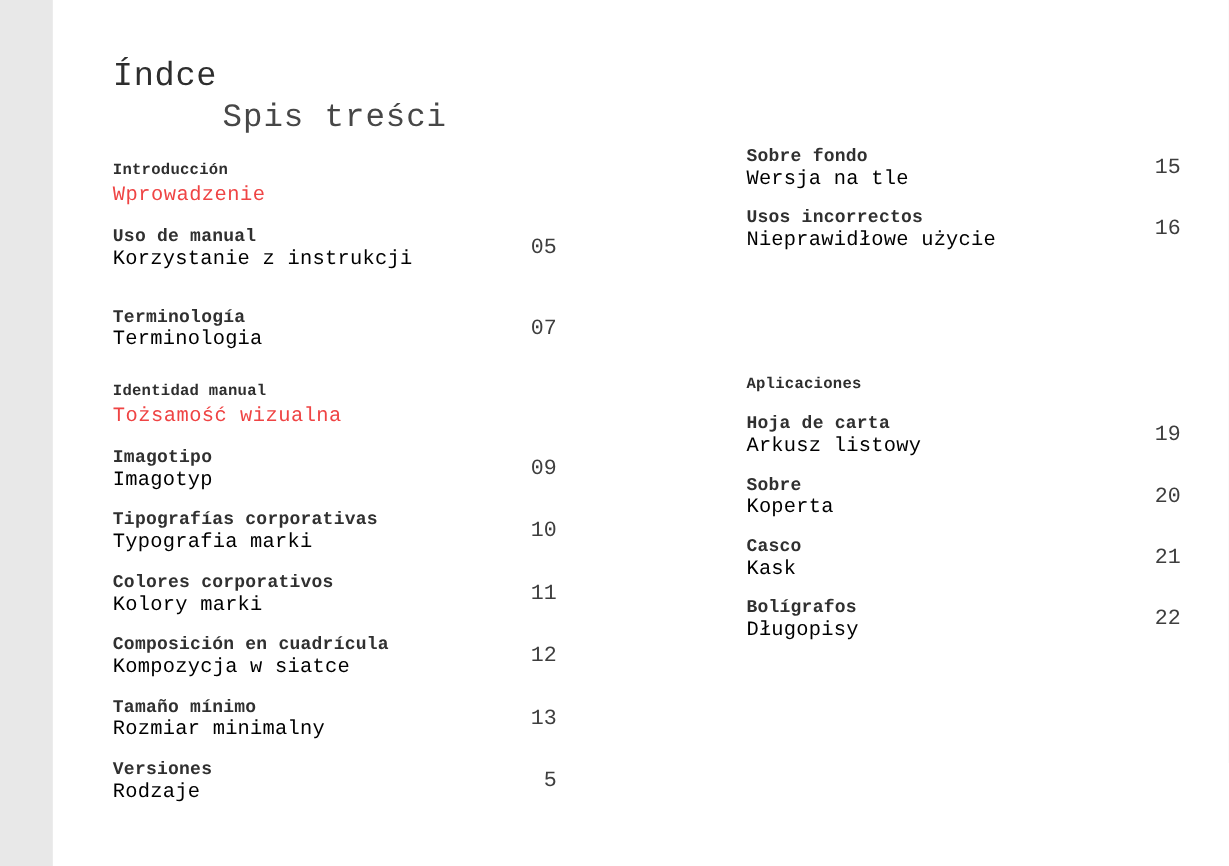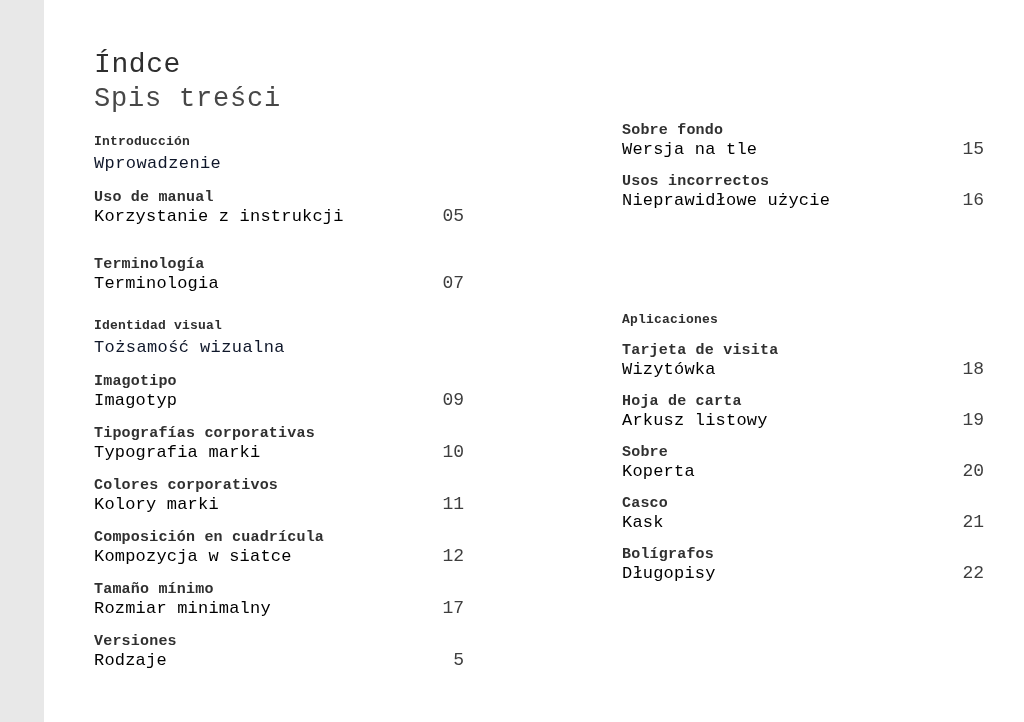--- a/index.html
+++ b/index.html
@@ -24,43 +24,44 @@
     letter-spacing: 0.6px;
     color: #2e2e2e;
     margin: 0;
   }
   .doc-subtitle {
     font-size: 27px;
     line-height: 34px;
     font-weight: 400;
     letter-spacing: 0.8px;
     color: #474747;
+    text-align: center;
   }
 
   .section { margin-top: 21px; }
   .section.first { margin-top: 14px; }
   .section-title {
     font-size: 13px;
     line-height: 23px;
     font-weight: 700;
     letter-spacing: 0.2px;
     color: #2e2e2e;
   }
   .section-subtitle {
     font-size: 17px;
     line-height: 21px;
     font-weight: 400;
     letter-spacing: 0.4px;
-    color: #0f172a;
+    color: #ef4444;
   }
 
   .entry {
     display: flex;
     justify-content: space-between;
-    align-items: flex-end;
+    align-items: center;
     margin-top: 14px;
     cursor: pointer;
   }
   .col-right .entry { margin-top: 13px; }
   .entry.mt-0   { margin-top: 0; }
   .entry.mt-xl  { margin-top: 29px; }   
   .entry.mt-lg  { margin-top: 20px; }   
   .entry.after-heading { margin-top: 10px; }
   .section-gap { margin-top: 98px; }    
 
@@ -113,21 +114,21 @@
 
     <div class="entry mt-xl">
       <div class="entry-text">
         <div class="entry-title">Terminología</div>
         <div class="entry-subtitle">Terminologia</div>
       </div>
       <div class="entry-page">07</div>
     </div>
 
     <div class="section">
-      <div class="section-title">Identidad visual</div>
+      <div class="section-title">Identidad manual</div>
       <div class="section-subtitle">Tożsamość wizualna</div>
     </div>
 
     <div class="entry">
       <div class="entry-text">
         <div class="entry-title">Imagotipo</div>
         <div class="entry-subtitle">Imagotyp</div>
       </div>
       <div class="entry-page">09</div>
     </div>
@@ -154,21 +155,21 @@
         <div class="entry-subtitle">Kompozycja w siatce</div>
       </div>
       <div class="entry-page">12</div>
     </div>
 
     <div class="entry">
       <div class="entry-text">
         <div class="entry-title">Tamaño mínimo</div>
         <div class="entry-subtitle">Rozmiar minimalny</div>
       </div>
-      <div class="entry-page">17</div>
+      <div class="entry-page">13</div>
     </div>
 
     <div class="entry">
       <div class="entry-text">
         <div class="entry-title">Versiones</div>
         <div class="entry-subtitle">Rodzaje</div>
       </div>
       <div class="entry-page">5</div>
     </div>
 
@@ -189,27 +190,20 @@
         <div class="entry-title">Usos incorrectos</div>
         <div class="entry-subtitle">Nieprawidłowe użycie</div>
       </div>
       <div class="entry-page">16</div>
     </div>
 
     <div class="section section-gap">
       <div class="section-title">Aplicaciones</div>
     </div>
 
-    <div class="entry after-heading">
-      <div class="entry-text">
-        <div class="entry-title">Tarjeta de visita</div>
-        <div class="entry-subtitle">Wizytówka</div>
-      </div>
-      <div class="entry-page">18</div>
-    </div>
 
     <div class="entry">
       <div class="entry-text">
         <div class="entry-title">Hoja de carta</div>
         <div class="entry-subtitle">Arkusz listowy</div>
       </div>
       <div class="entry-page">19</div>
     </div>
 
     <div class="entry">

